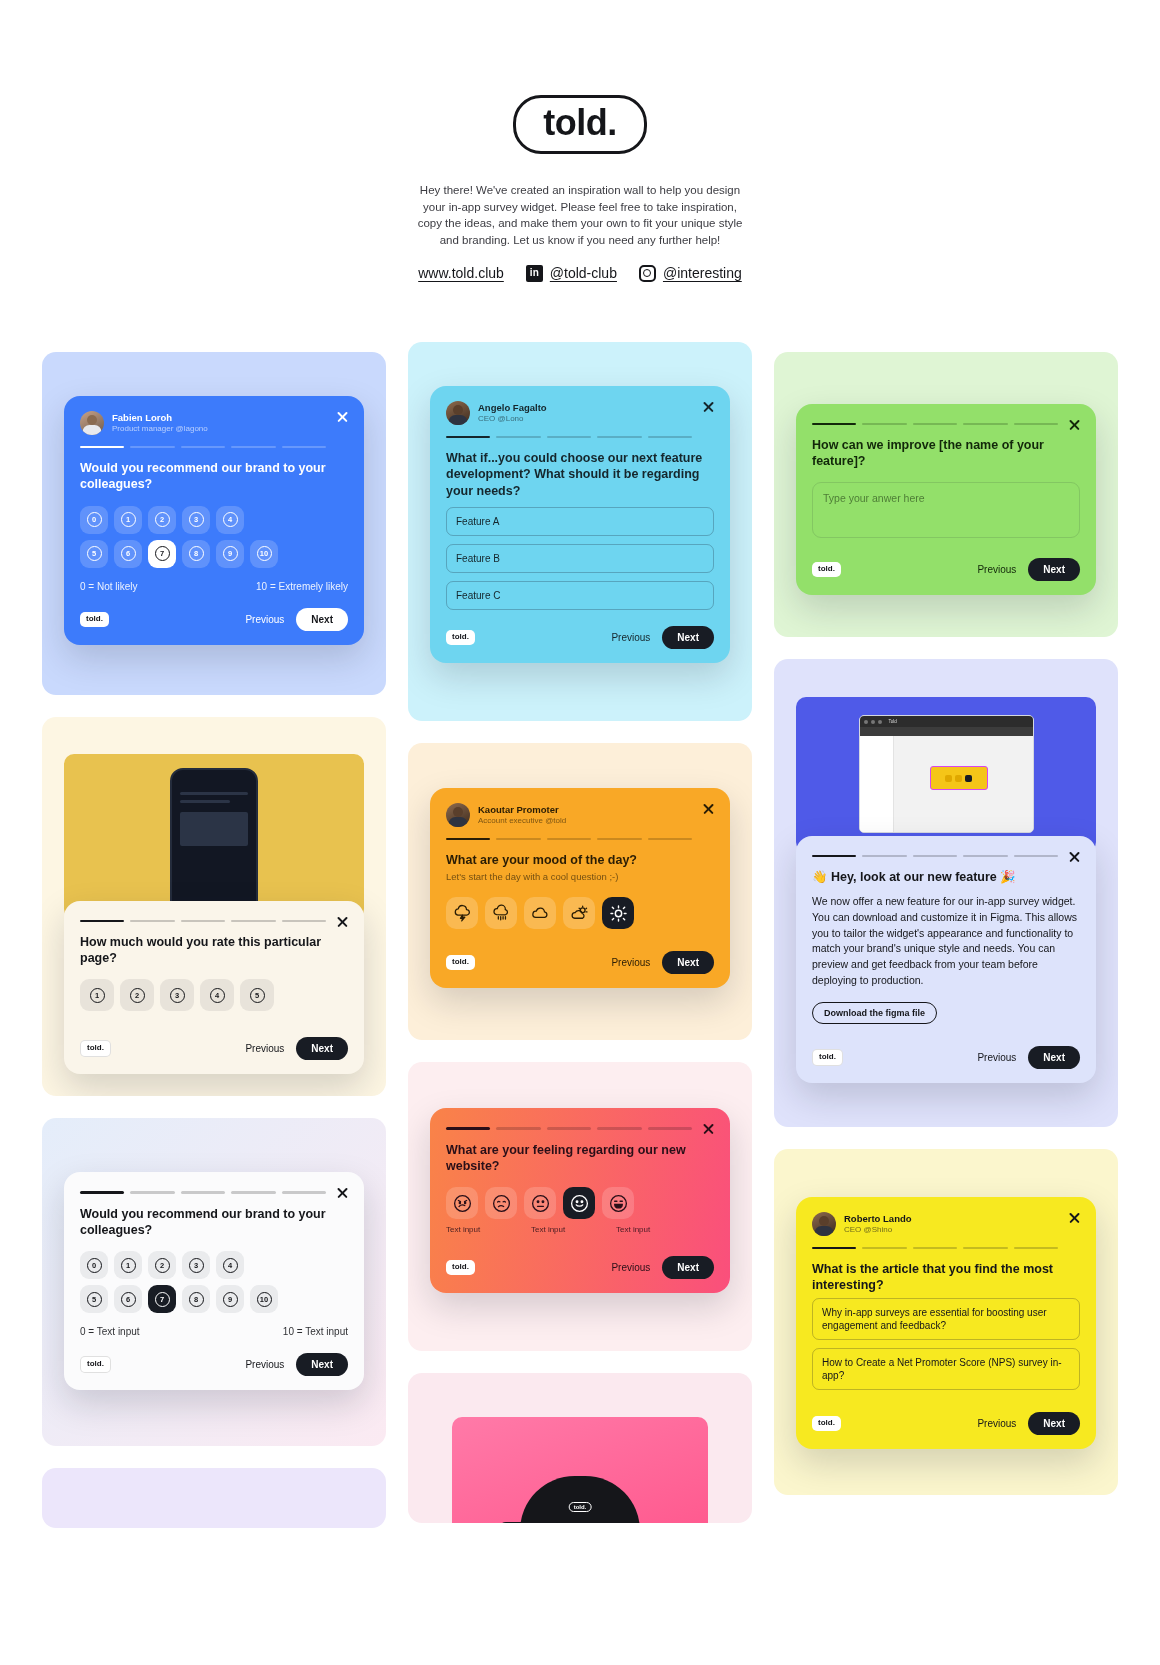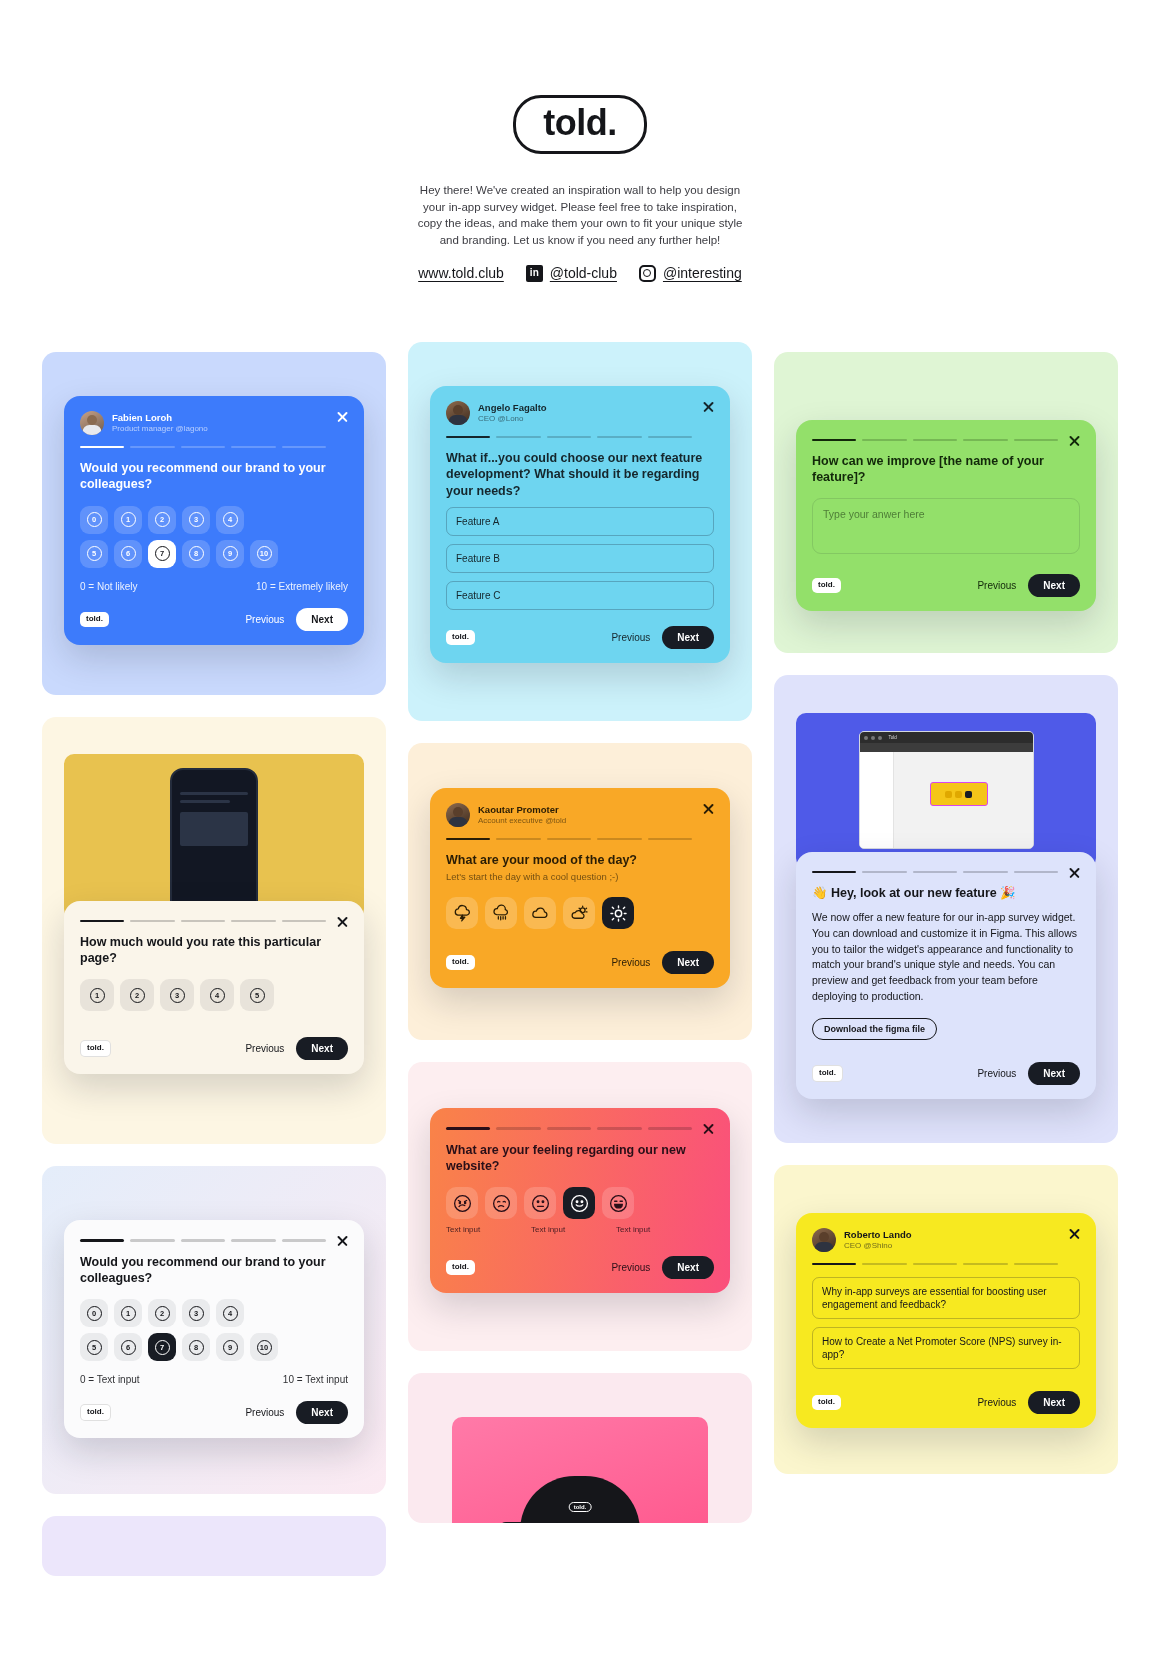--- a/index.html
+++ b/index.html
@@ -307,21 +307,21 @@
         </div>
         <div class="w-foot">
           <span class="told-badge">told.</span>
           <span class="foot-sp"></span>
           <span class="btn-prev">Previous</span>
           <span class="btn-next light">Next</span>
         </div>
       </div>
     </div>
 
-    <div class="tile" style="background:#fdf6e3;padding:37px 22px 70px;">
+    <div class="tile" style="background:#fdf6e3;padding:37px 22px 22px;">
       <div class="photo phone-photo" style="border-radius:10px;">
         <div class="phone-hand"></div>
         <div class="phone-body">
           <div class="phone-line" style="top:22px"></div>
           <div class="phone-line" style="top:30px;right:26px"></div>
           <div class="phone-line" style="top:42px;height:34px;background:#1d2troub"></div>
         </div>
       </div>
       <div class="widget" style="background:#faf5ea;color:#15161a;margin-top:-18px;">
         <div class="w-close"></div>
@@ -587,21 +587,21 @@
       <div class="photo cap-photo" style="border-radius:10px 10px 0 0;">
         <div class="cap">
           <span class="cap-logo">told.</span>
         </div>
       </div>
     </div>
   </div>
 
   <div class="col">
 
-    <div class="tile" style="background:#dff5d4;padding:68px 22px 42px;">
+    <div class="tile" style="background:#dff5d4;padding:52px 22px 42px;">
       <div class="widget" style="background:#93e06a;color:#12280a;">
         <div class="w-close"></div>
         <div class="steps" style="margin-top:4px">
           <i class="step on"></i>
             <i class="step"></i>
             <i class="step"></i>
             <i class="step"></i>
             <i class="step"></i>
         </div>
         <div class="w-q">How can we improve [the name of your feature]?</div>
@@ -666,20 +666,21 @@
             <div class="w-role">CEO @Shino</div>
           </div>
         </div>
         <div class="steps">
           <i class="step on"></i>
             <i class="step"></i>
             <i class="step"></i>
             <i class="step"></i>
             <i class="step"></i>
         </div>
+        <div class="w-q">What is the article that you find the most interesting?</div>
         <div class="opt" style="margin-top:4px">Why in-app surveys are essential for boosting user engagement and feedback?</div>
         <div class="opt">How to Create a Net Promoter Score (NPS) survey in-app?</div>
         <div class="w-foot" style="margin-top:22px">
           <span class="told-badge">told.</span>
           <span class="foot-sp"></span>
           <span class="btn-prev">Previous</span>
           <span class="btn-next">Next</span>
         </div>
       </div>
     </div>

